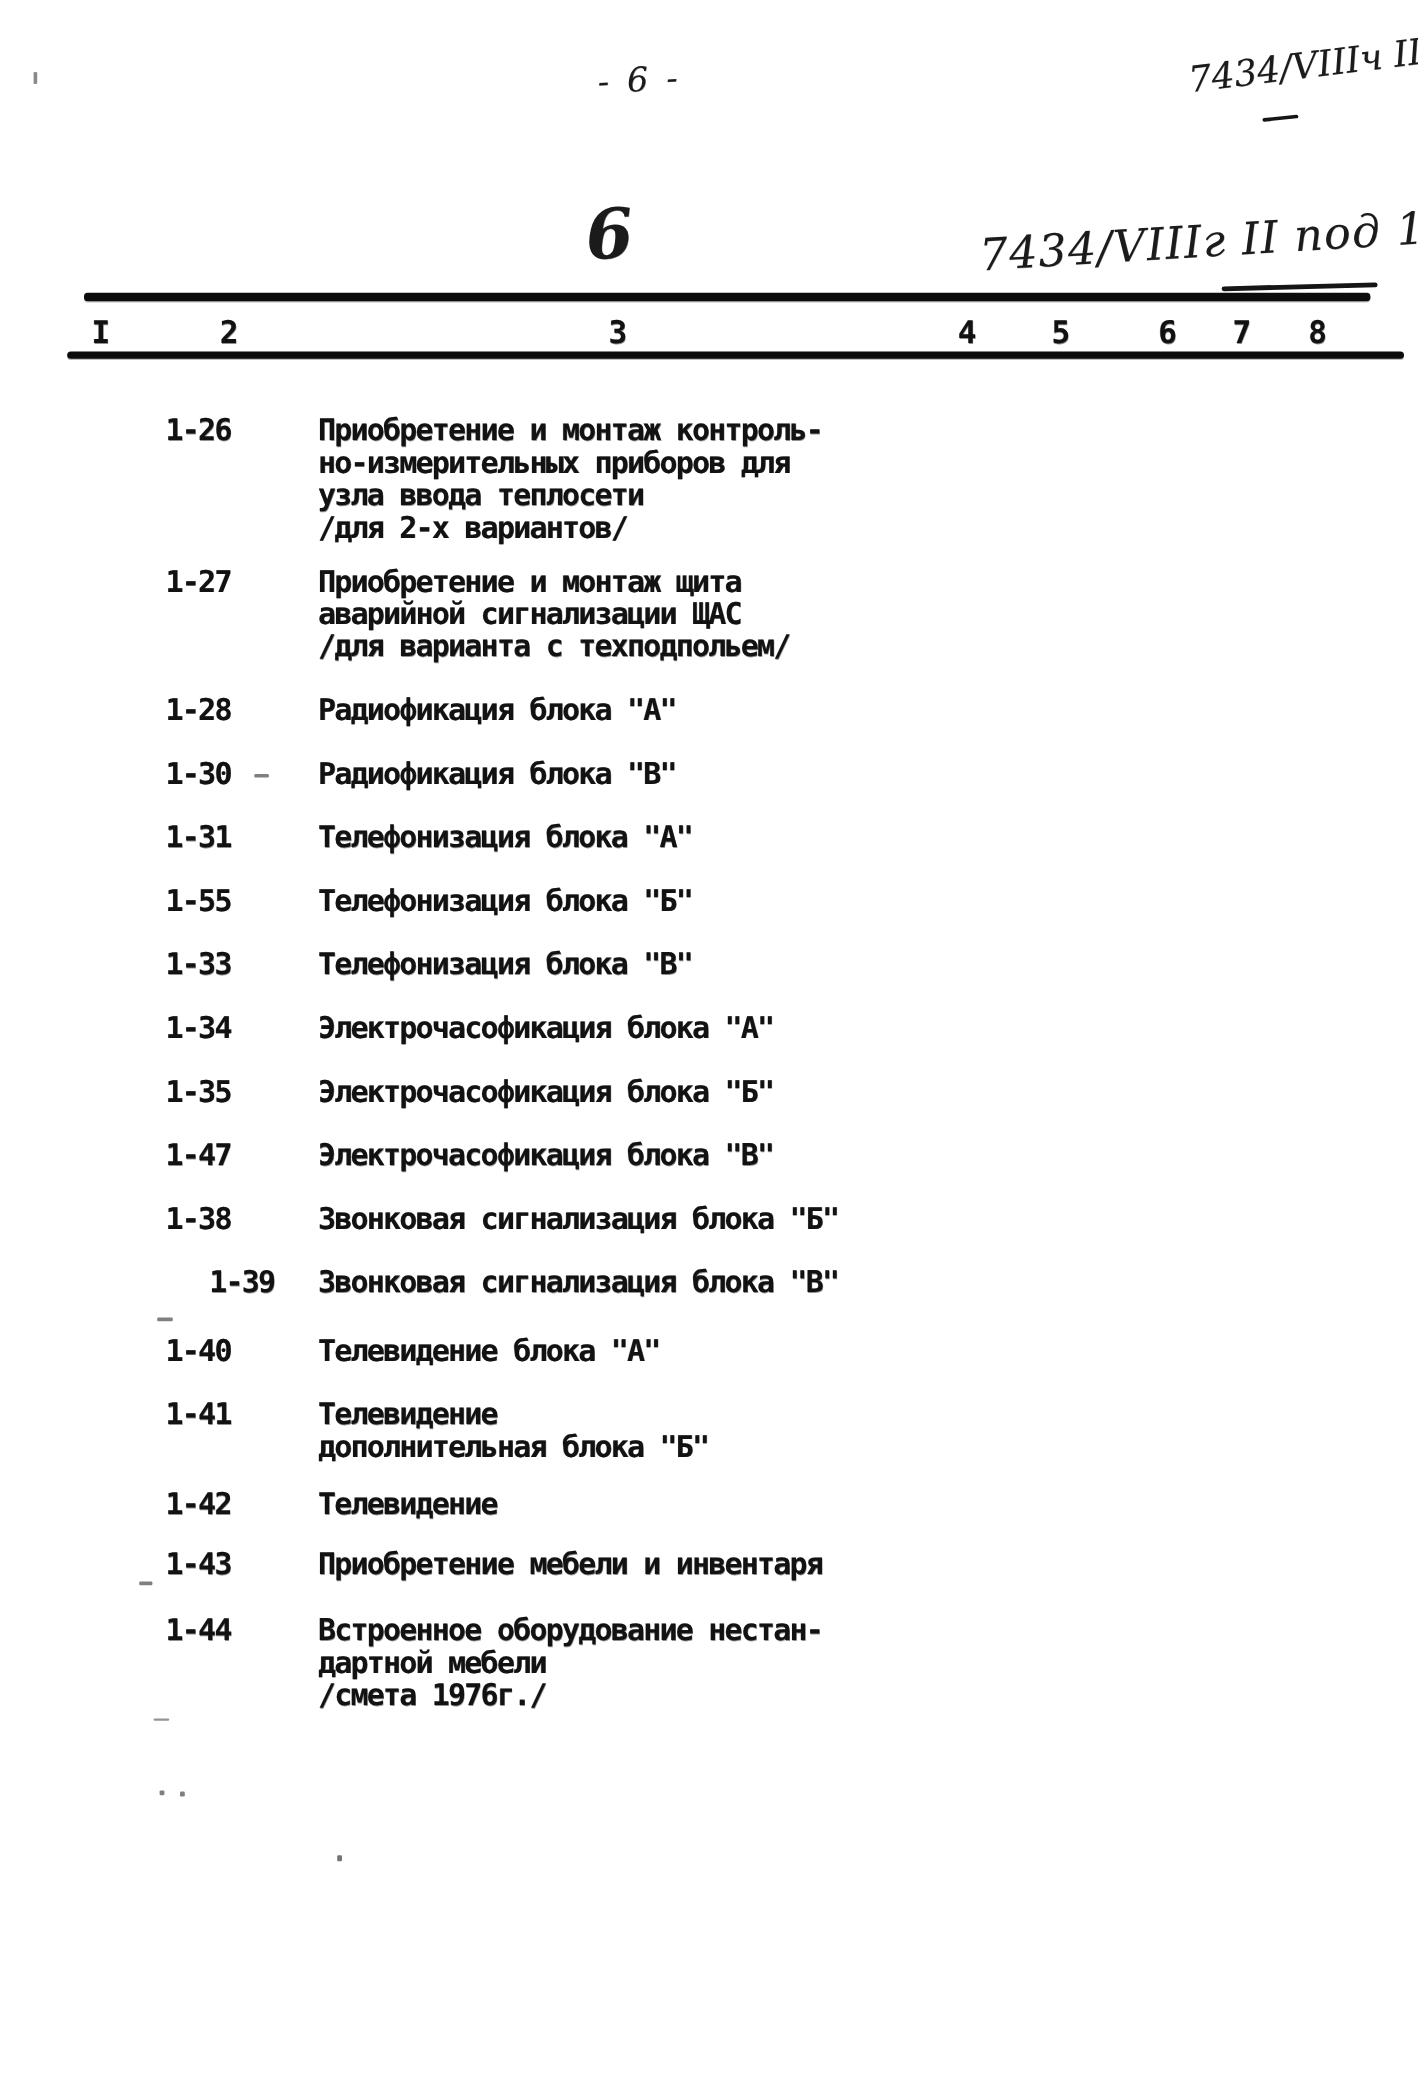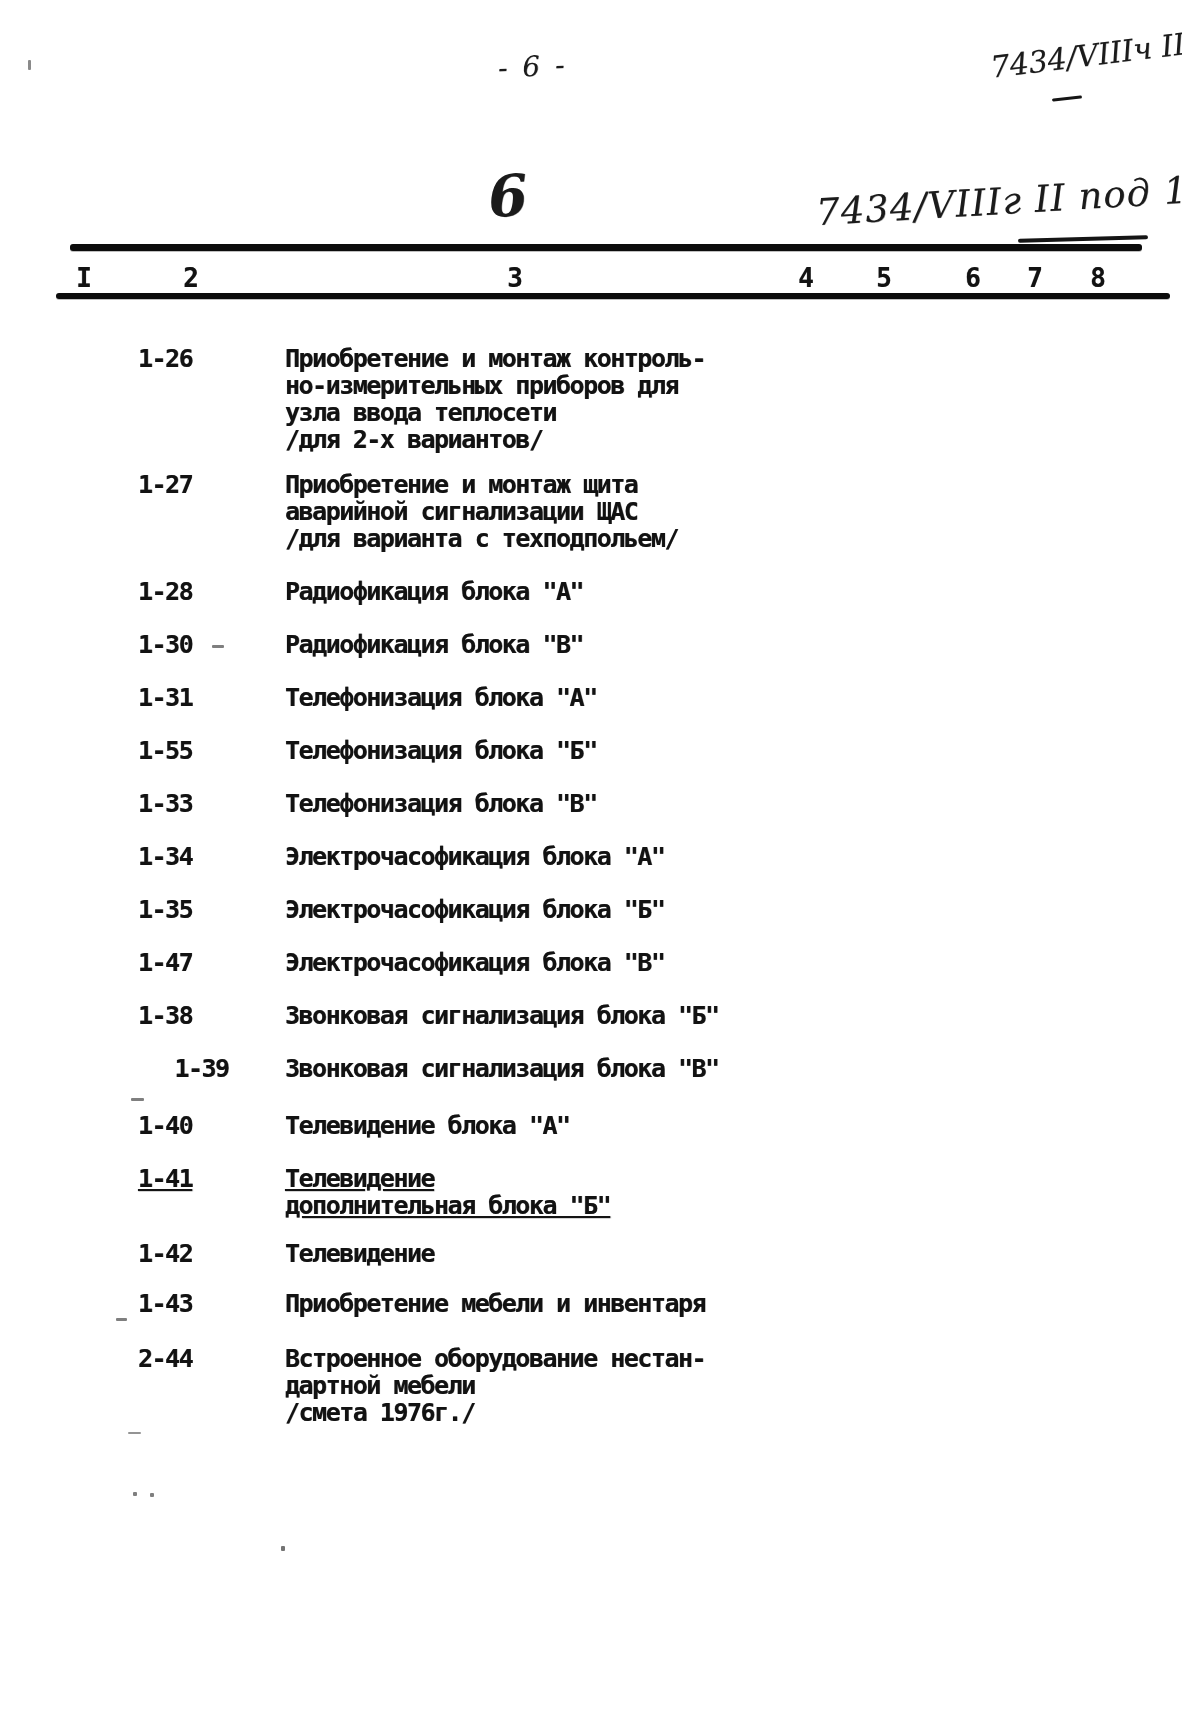--- a/index.html
+++ b/index.html
@@ -47,21 +47,21 @@
 
   
   .colnum {
     position:absolute; top:263px;
     transform:translateX(-50%);
     font-size:26px;
   }
 
   
   .items { position:absolute; left:138px; top:345px; width:920px; }
-  .row   { display:flex; margin-bottom:26px;gap:20px; }
+  .row   { display:flex; margin-bottom:26px; }
   .code, .title {
     font-size:25px; line-height:27px;
     letter-spacing:-1.5px;
   }
   .code  { width:127px; flex:none; }
   .title { white-space:pre-line; }
 
   
   .speck { position:absolute; background:#2a2a2a; border-radius:1px; }
   .sp1 { left:28px;  top:60px;   width:3px;  height:10px; opacity:.55; }
@@ -167,38 +167,38 @@
   <div class="row" style="margin-bottom: 30px; text-align: center;">
     <div class="tw code">1-39</div>
     <div class="tw title">Звонковая сигнализация блока "В"</div>
   </div>
 
   <div class="row">
     <div class="tw code">1-40</div>
     <div class="tw title">Телевидение блока "А"</div>
   </div>
 
-  <div class="row" style="margin-bottom: 21px; text-decoration: underline;">
+  <div class="row" style="margin-bottom: 21px;">
     <div class="tw code">1-41</div>
     <div class="tw title">Телевидение
 дополнительная блока "Б"</div>
   </div>
 
   <div class="row" style="margin-bottom: 23px;">
     <div class="tw code">1-42</div>
     <div class="tw title">Телевидение</div>
   </div>
 
   <div class="row" style="margin-bottom: 28px;">
     <div class="tw code">1-43</div>
     <div class="tw title">Приобретение мебели и инвентаря</div>
   </div>
 
   <div class="row">
-    <div class="tw code">2-44</div>
+    <div class="tw code">1-44</div>
     <div class="tw title">Встроенное оборудование нестан-
 дартной мебели
 /смета 1976г./</div>
   </div>
 </div>
 
   <div class="speck sp1"></div>
   <div class="speck sp2"></div>
   <div class="speck sp3"></div>
   <div class="speck sp4"></div>

